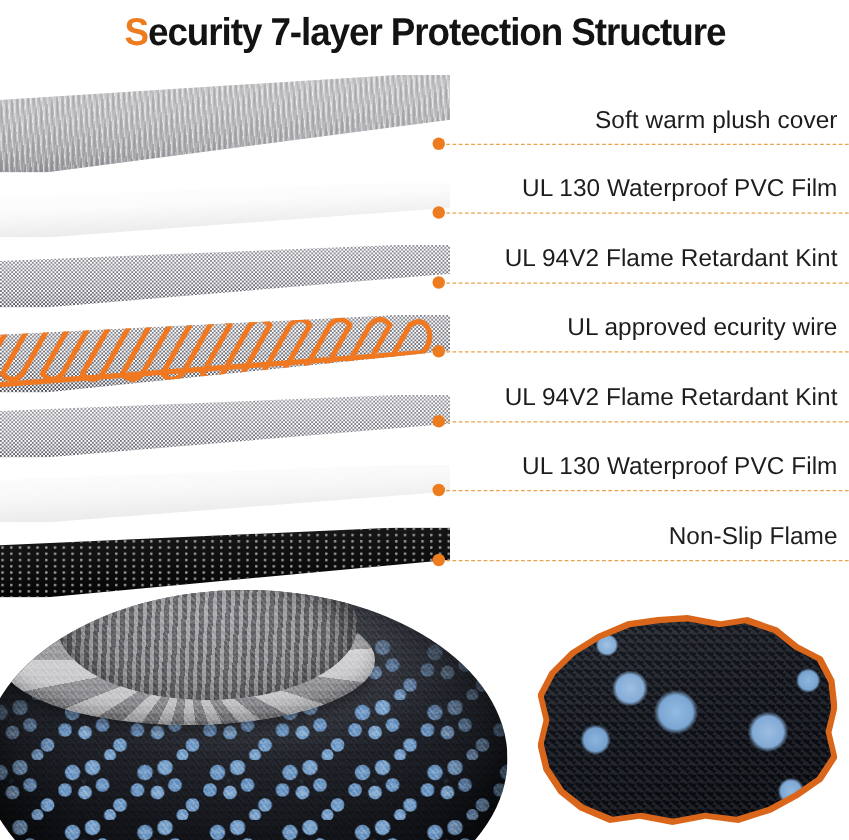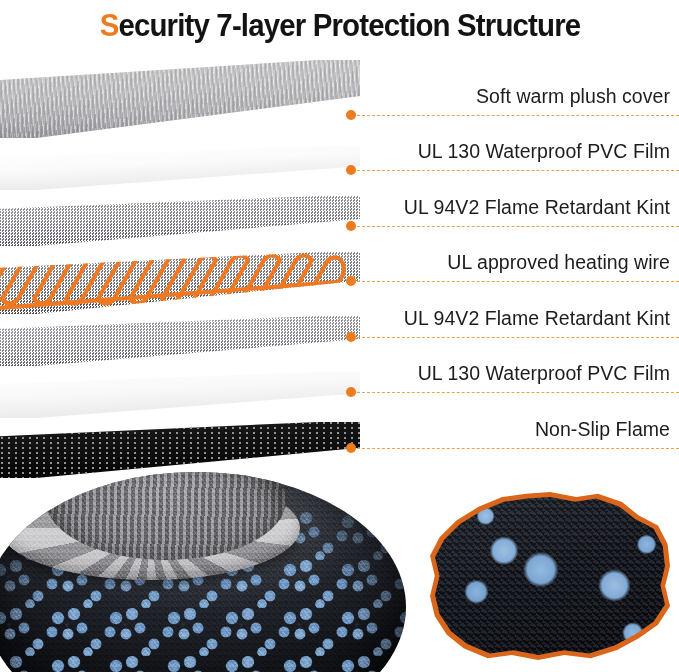--- a/index.html
+++ b/index.html
@@ -358,21 +358,21 @@
 
     <div class="callout" style="top:226px">
       <span class="callout-dot"></span>
       <span class="callout-line"></span>
       <span class="callout-label">UL 94V2 Flame Retardant Kint</span>
     </div>
 
     <div class="callout" style="top:281px">
       <span class="callout-dot"></span>
       <span class="callout-line"></span>
-      <span class="callout-label">UL approved heating wire</span>
+      <span class="callout-label">UL approved ecurity wire</span>
     </div>
 
     <div class="callout" style="top:337px">
       <span class="callout-dot"></span>
       <span class="callout-line"></span>
       <span class="callout-label">UL 94V2 Flame Retardant Kint</span>
     </div>
 
     <div class="callout" style="top:392px">
       <span class="callout-dot"></span>

